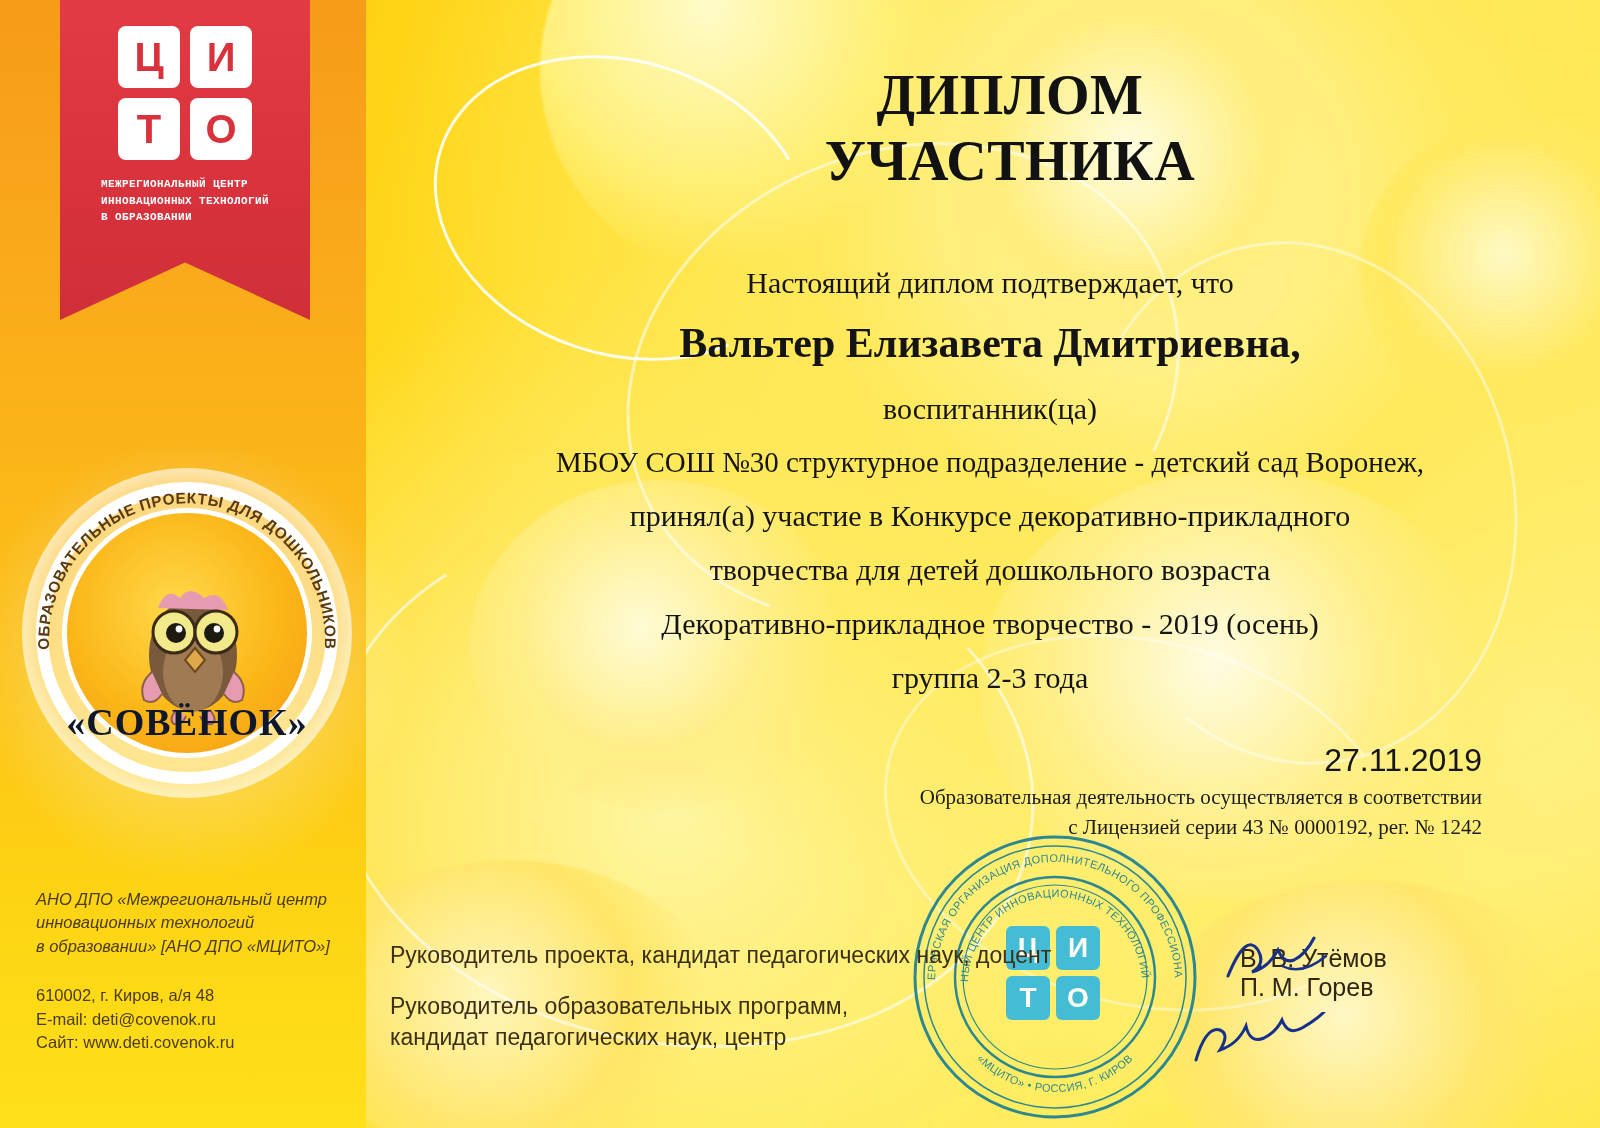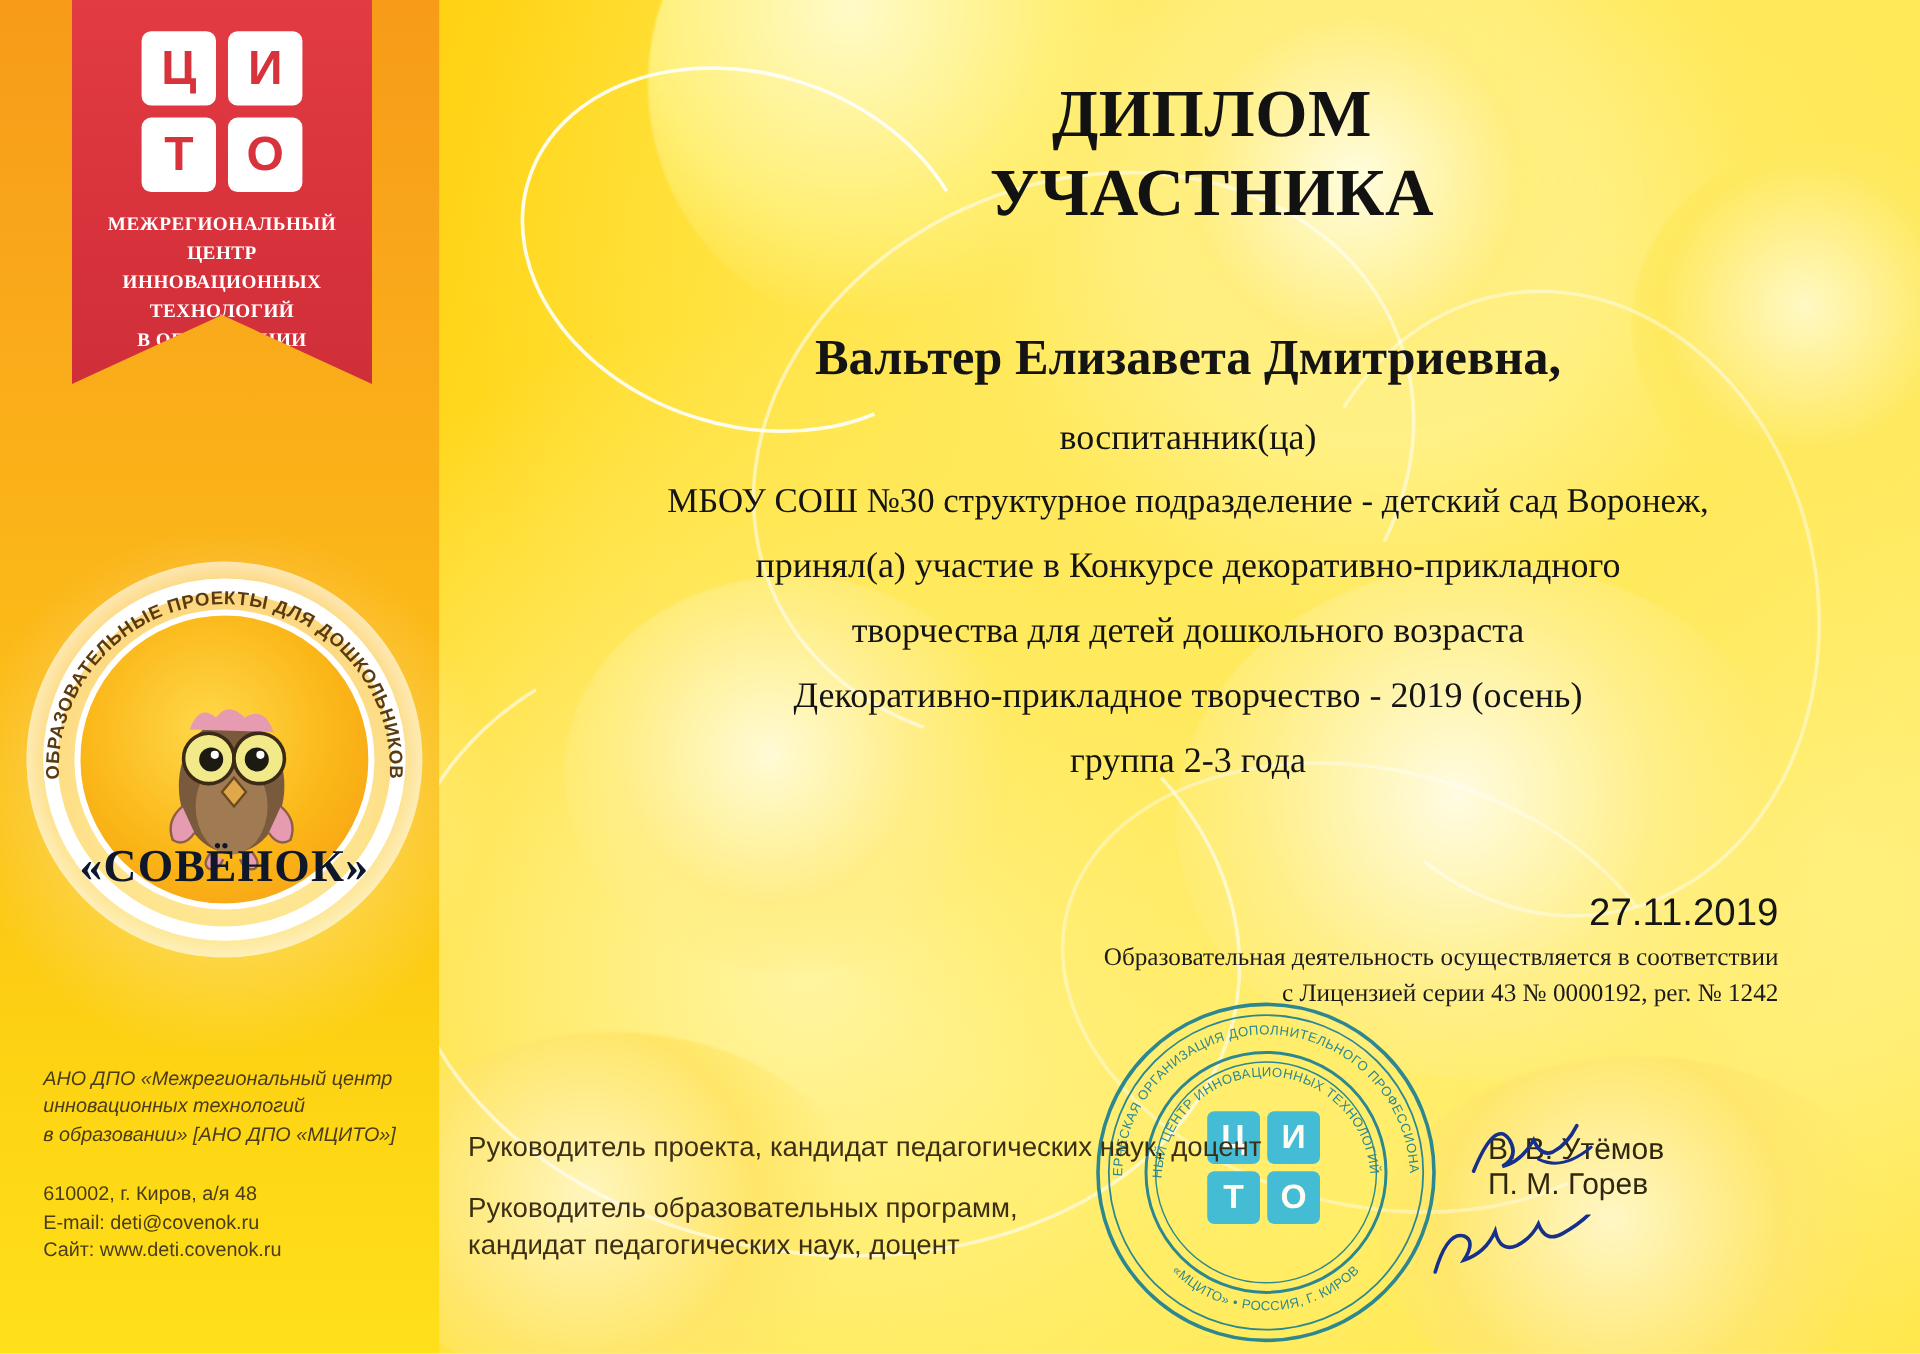--- a/index.html
+++ b/index.html
@@ -96,25 +96,24 @@
     font-weight: bold;
     font-size: 40px;
     display: flex;
     align-items: center;
     justify-content: center;
     line-height: 1;
   }
   .ribbon-text {
     margin-top: 16px;
     color: #ffffff;
-    font-family: Liberation Serif, serif;
-    font-size: 16px;
+    font-family: Liberation Mono, monospace;
+    font-size: 11px;
     font-weight: bold;
     letter-spacing: 0.4px;
-    text-align: center;
     line-height: 1.5;
   }
 
   
   .owl-emblem {
     position: absolute;
     left: 22px; top: 468px;
     width: 330px; height: 330px;
   }
   .owl-emblem .ring-outer {
@@ -372,20 +371,21 @@
   </div>
 
   <div class="content">
 
     <div class="title">
       <div>ДИПЛОМ</div>
       <div>УЧАСТНИКА</div>
     </div>
 
     <div class="body-text">
+      <div class="line">Настоящий диплом подтверждает, что</div>
       <div class="name">Вальтер Елизавета Дмитриевна,</div>
       <div class="line">воспитанник(ца)</div>
       <div class="line wide">МБОУ СОШ №30 структурное подразделение - детский сад Воронеж,</div>
       <div class="line">принял(а) участие в Конкурсе декоративно-прикладного</div>
       <div class="line">творчества для детей дошкольного возраста</div>
       <div class="line">Декоративно-прикладное творчество - 2019 (осень)</div>
       <div class="line">группа 2-3 года</div>
     </div>
 
     <div class="date-line">27.11.2019</div>
@@ -421,21 +421,21 @@
         <div>И</div>
         <div>Т</div>
         <div>О</div>
       </div>
     </div>
 
     <div class="sig-block">
       <div>Руководитель проекта, кандидат педагогических наук, доцент</div>
       <div class="row2">
         <div>Руководитель образовательных программ,</div>
-        <div>кандидат педагогических наук, доцент</div>
+        <div>кандидат педагогических наук, центр</div>
       </div>
     </div>
 
     <div class="sig-names">
       <div class="n1">В. В. Утёмов</div>
       <div class="n2">П. М. Горев</div>
     </div>
   </div>
 
   <svg class="signature-scribble sc1" width="120" height="60" viewBox="0 0 120 60">

